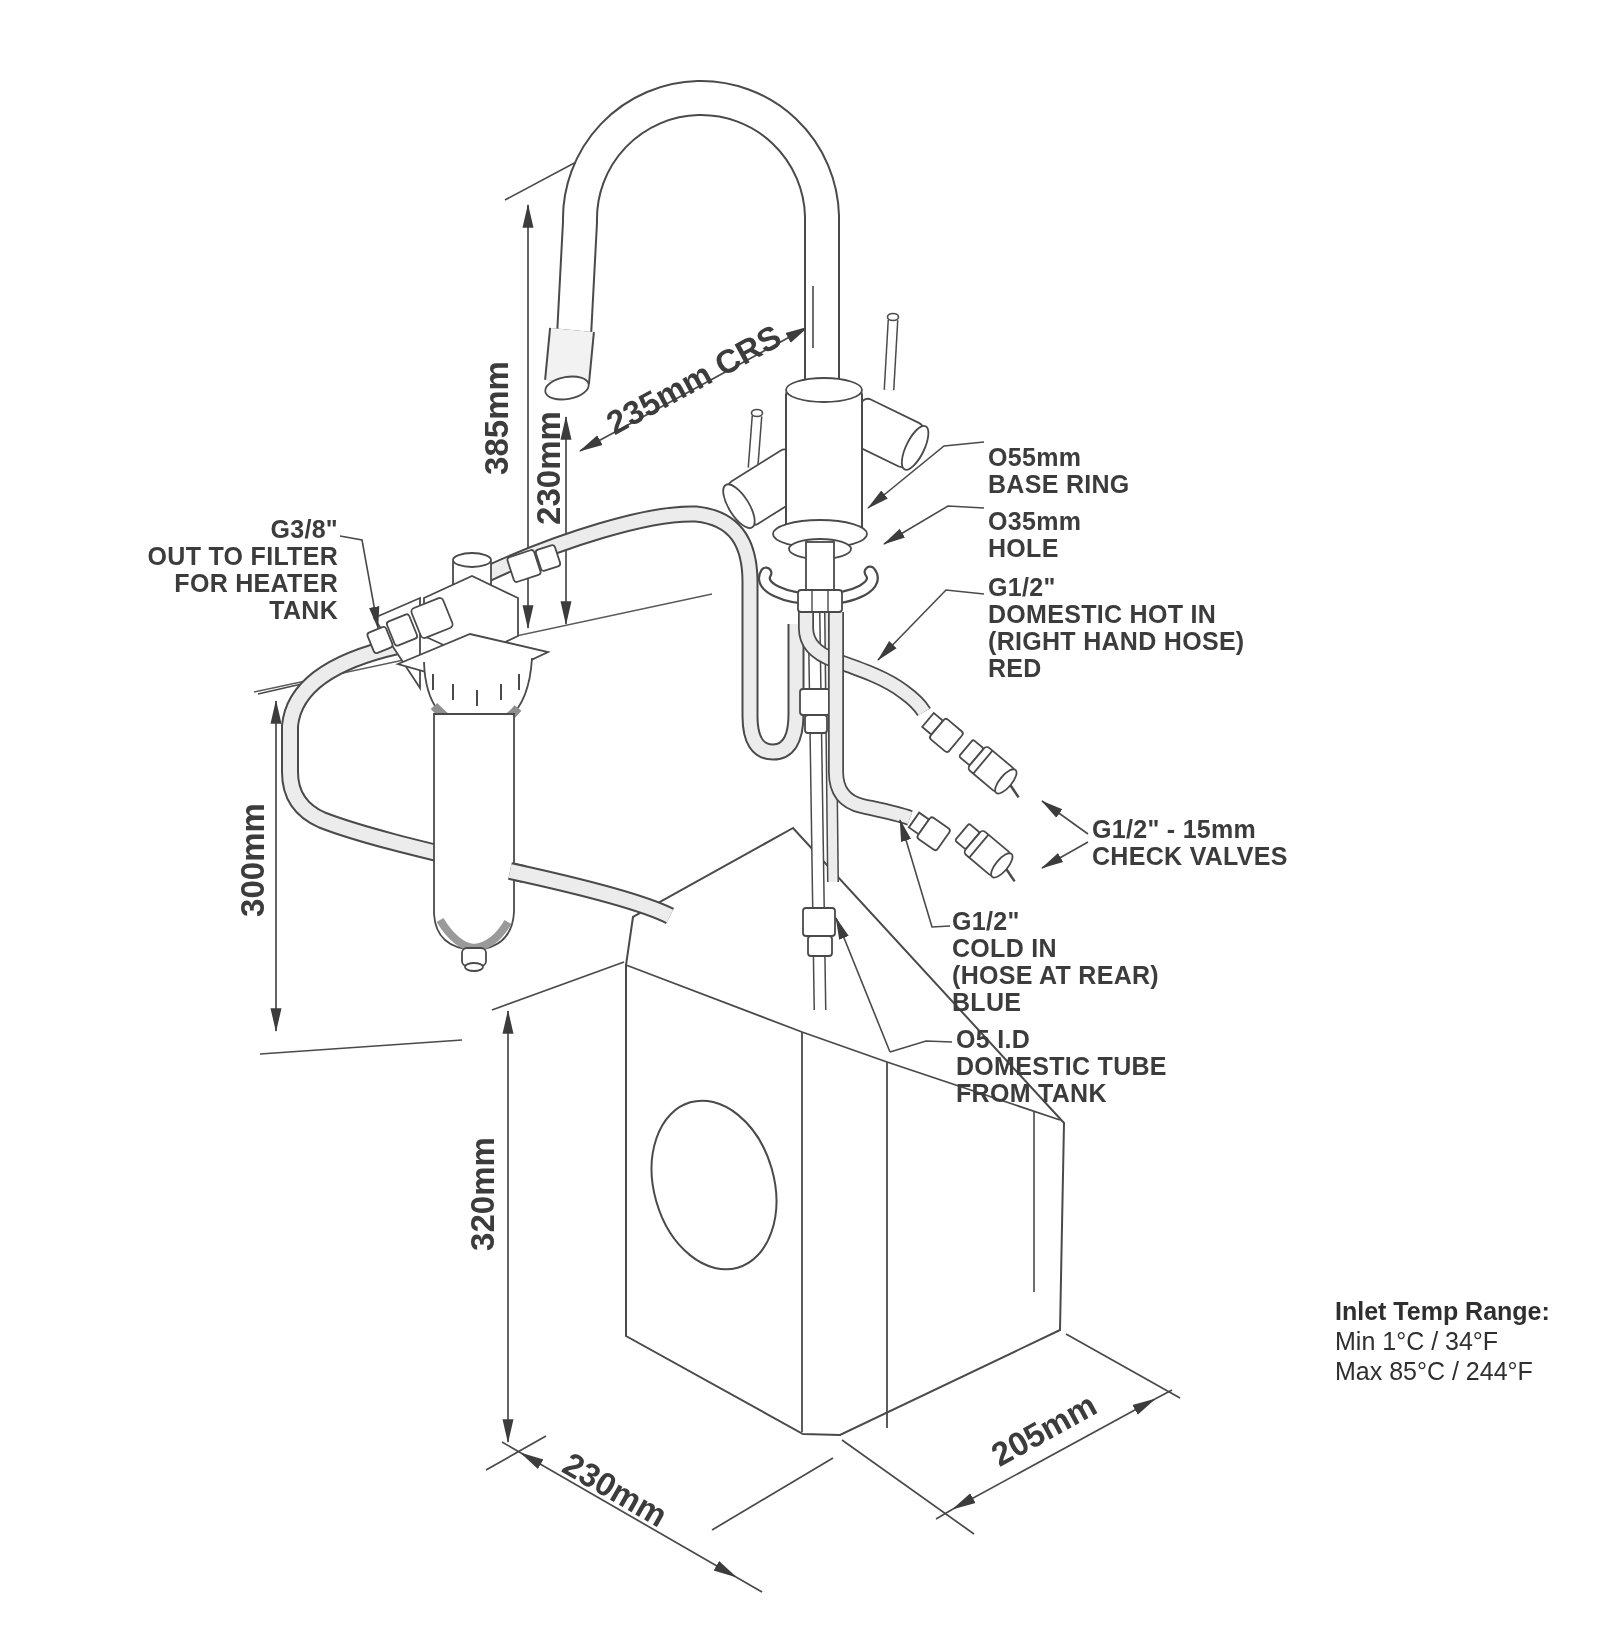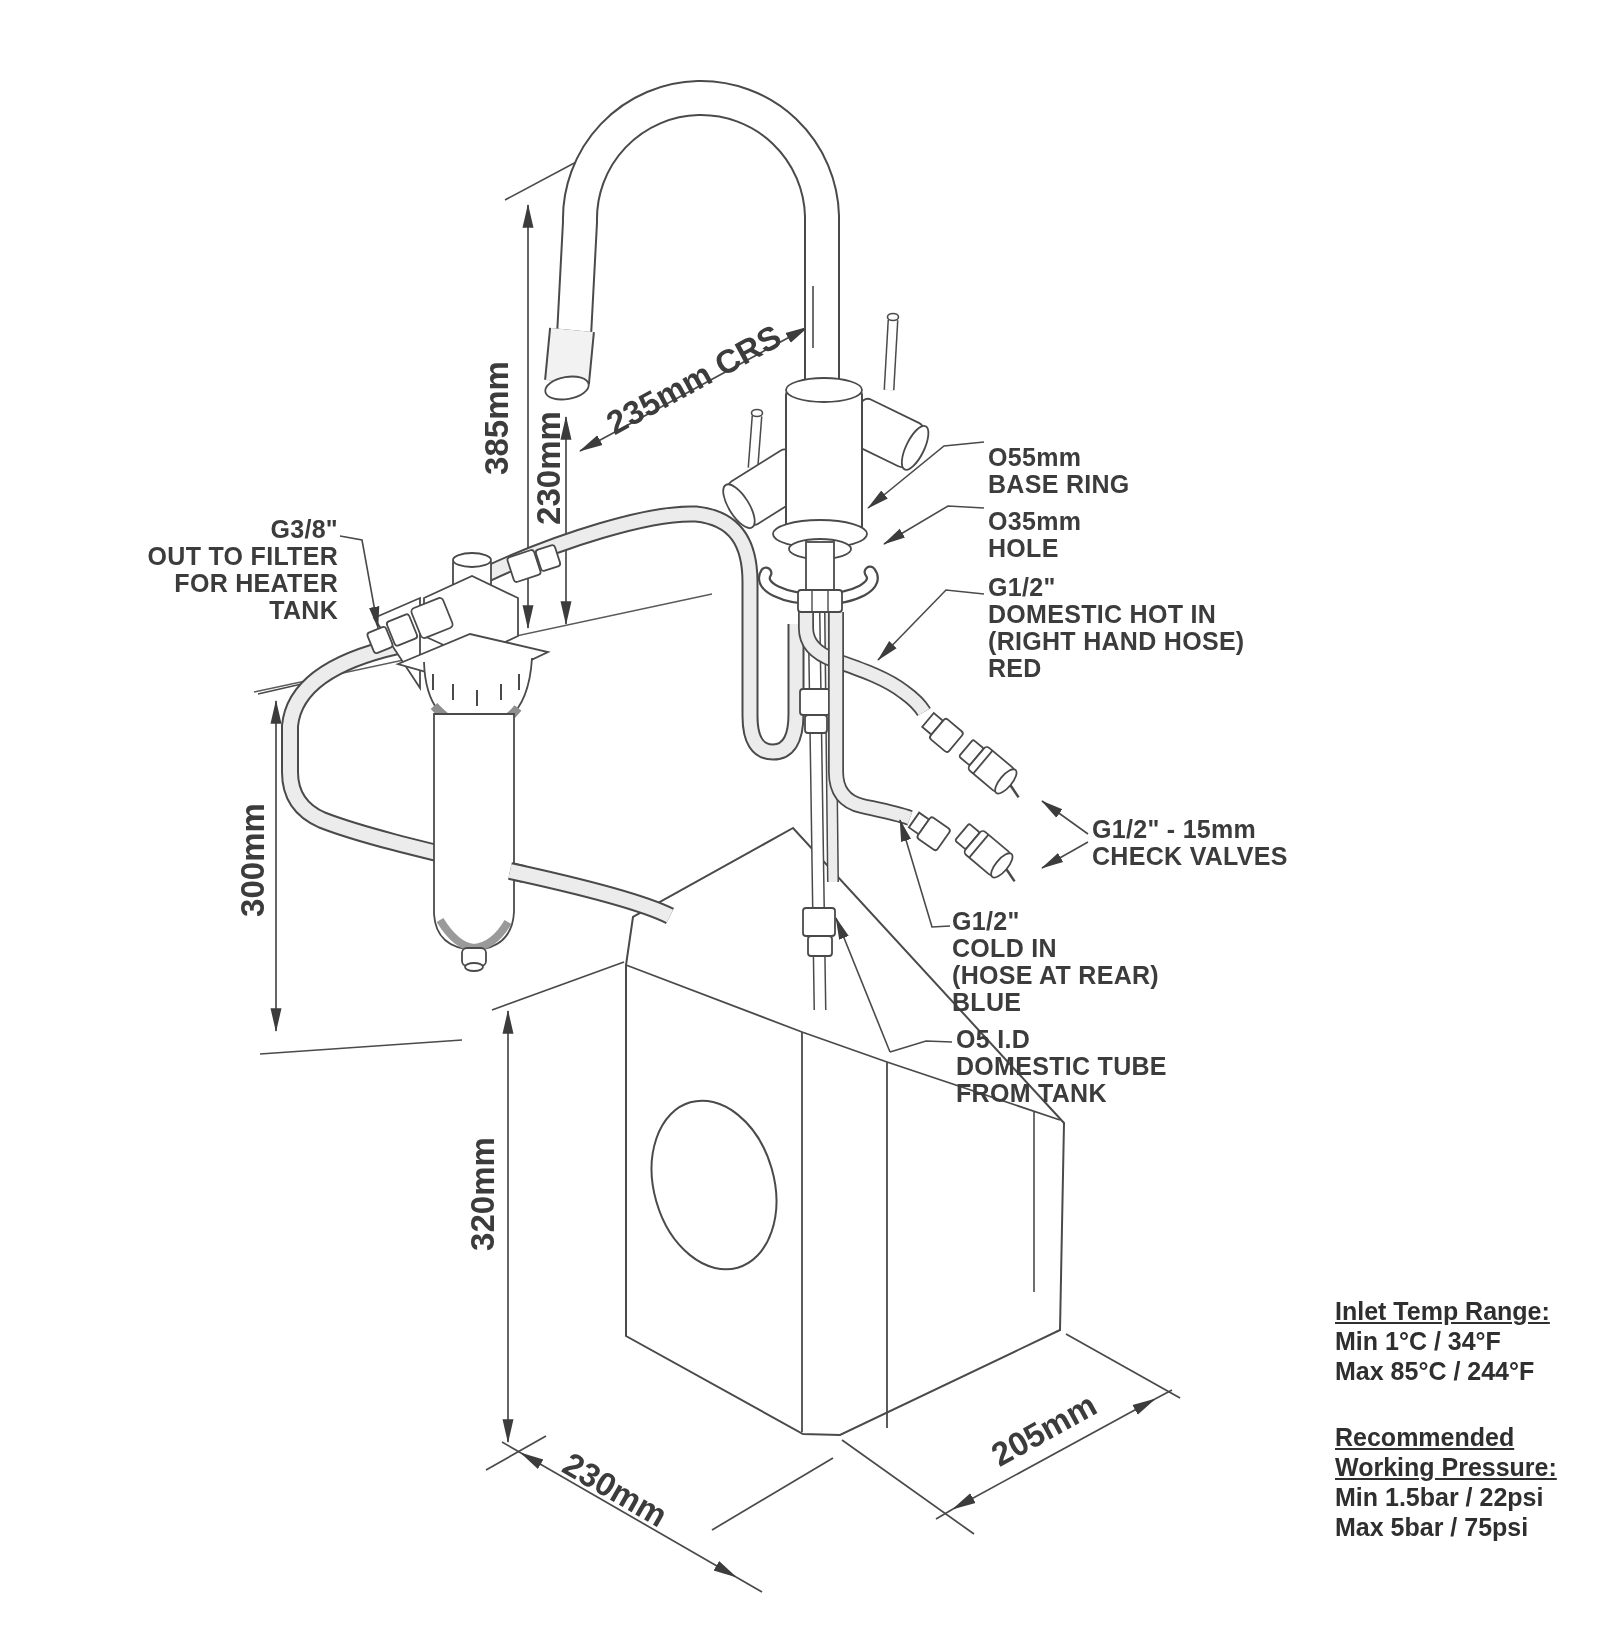--- a/index.html
+++ b/index.html
@@ -5,22 +5,22 @@
   html,body{margin:0;padding:0;background:#fff;}
   #stage{position:relative;width:1624px;height:1626px;background:#ffffff;overflow:hidden;
          font-family:"Liberation Sans", sans-serif;}
   #drawing{position:absolute;left:0;top:0;}
   .callout{position:absolute;color:#3c3c3c;font-size:25px;font-weight:bold;line-height:27px;
            white-space:pre-line;letter-spacing:.3px;}
   .callout.right{text-align:right;}
   .dim{position:absolute;color:#3c3c3c;font-size:33px;font-weight:bold;white-space:nowrap;}
   .specs{position:absolute;left:1335px;top:1296px;color:#2f2f2f;font-size:25px;line-height:30px;}
   .specs .block2{margin-top:36px;}
-  .specs .t{font-weight:bold;white-space:pre-line;text-decoration:underline;}
-  .specs .v{font-weight:bold;white-space:pre-line;}
+  .specs .t{font-weight:bold;white-space:pre-line;}
+  .specs .v{font-weight:normal;white-space:pre-line;}
 </style>
 </head>
 <body>
 
 <div id="stage">
 
 <svg id="drawing" width="1624" height="1626" viewBox="0 0 1624 1626">
   <defs>
     <marker id="arr" viewBox="0 0 13 8" refX="12.4" refY="4" markerWidth="14" markerHeight="9" orient="auto-start-reverse">
       <path d="M0,1 L13,4 L0,7 Z" fill="#3c3c3c"></path>
@@ -258,21 +258,15 @@
 <div class="dim" style="left:615px;top:1490px;transform:translate(-50%,-50%) rotate(30deg);">230mm</div>
 
 <div class="dim" style="left:1044px;top:1430px;transform:translate(-50%,-50%) rotate(-29deg);">205mm</div>
 
 <div class="specs">
   <div>
     <div class="t">Inlet Temp Range:</div>
     <div class="v">Min 1°C / 34°F</div>
     <div class="v">Max 85°C / 244°F</div>
   </div>
-  <div class="block2">
-    <div class="t">Recommended
-Working Pressure:</div>
-    <div class="v">Min 1.5bar / 22psi</div>
-    <div class="v">Max 5bar / 75psi</div>
-  </div>
 </div>
 
 </div>
 
 </body></html>

